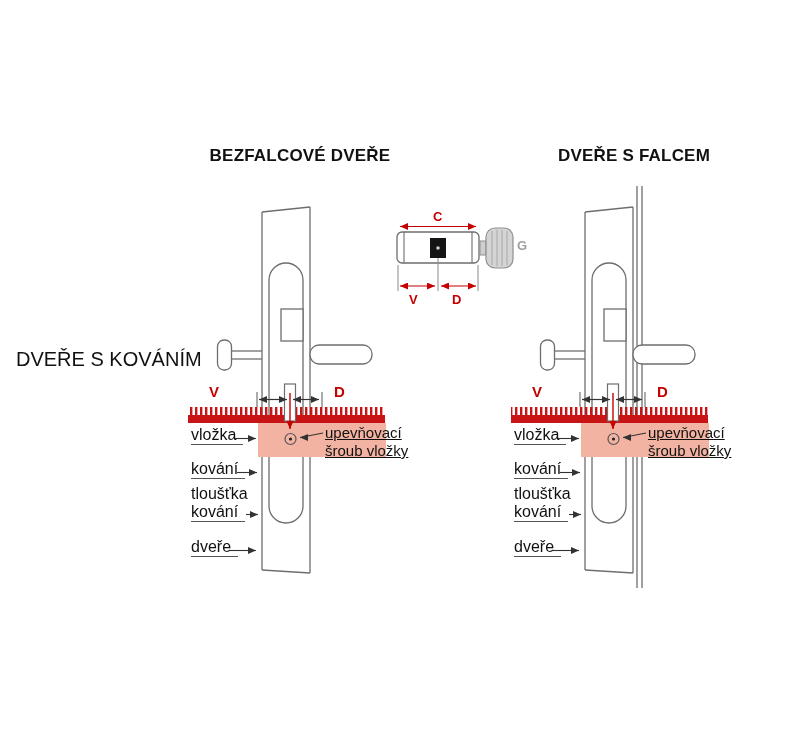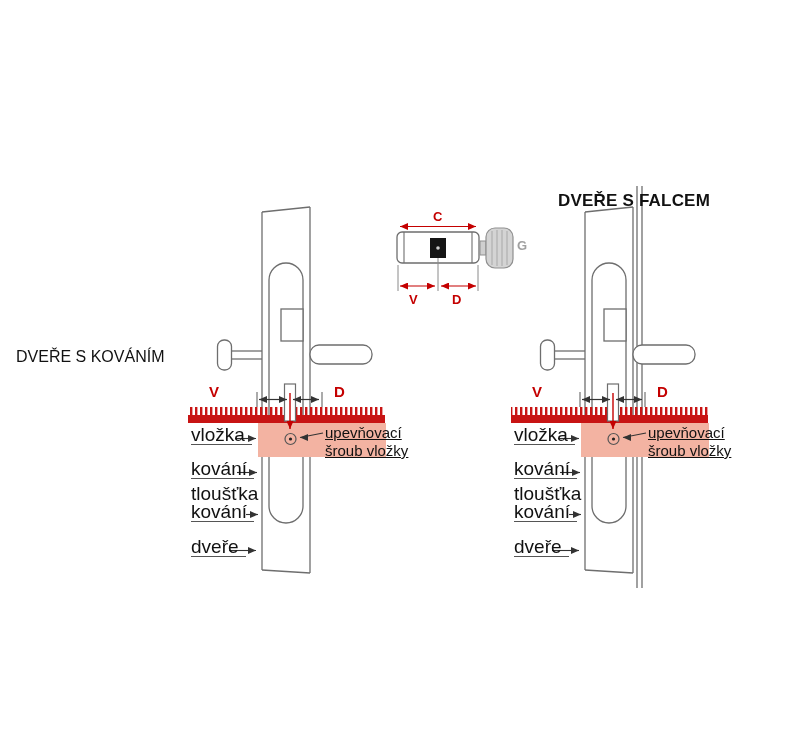--- a/index.html
+++ b/index.html
@@ -1,22 +1,22 @@
 <!DOCTYPE html>
 <html><head>
 <meta charset="utf-8">
 <style>
   html,body{margin:0;padding:0;background:#fff;}
   .stage{position:relative;width:800px;height:738px;background:#fff;overflow:hidden;
          font-family:"Liberation Sans",sans-serif;color:#111;}
   .abs{position:absolute;}
   svg{position:absolute;left:0;top:0;}
   .title{font-size:17px;font-weight:bold;text-align:center;letter-spacing:.2px;}
-  .side-label{font-size:16px;font-weight:normal;}
-  .lbl{font-size:19px;line-height:17px;white-space:nowrap;}
+  .side-label{font-size:20px;font-weight:normal;}
+  .lbl{font-size:16px;line-height:17px;white-space:nowrap;}
   .u{border-bottom:1px solid #555;padding-right:7px;padding-bottom:1px;display:inline-block;}
   .vd{font-size:15px;font-weight:bold;color:#c40000;}
   .screw{font-size:15px;line-height:18px;white-space:nowrap;text-decoration:underline;}
   .ins-red{font-size:13px;font-weight:bold;color:#c40000;}
   .ins-gray{font-size:13px;font-weight:bold;color:#a0a0a0;}
 </style>
 </head>
 <body>
 
 <div class="stage">
@@ -143,21 +143,22 @@
         <rect x="480" y="241" width="6" height="14" fill="#cfcfcf" stroke="#8f8f8f" stroke-width="1"></rect>
         <rect x="486" y="228" width="27" height="40" rx="9" fill="#d4d4d4" stroke="#8f8f8f" stroke-width="1.2"></rect>
         <line x1="492" y1="231" x2="492" y2="265" stroke="#a8a8a8" stroke-width="1"></line>
         <line x1="497" y1="230" x2="497" y2="266" stroke="#a8a8a8" stroke-width="1"></line>
         <line x1="502" y1="230" x2="502" y2="266" stroke="#a8a8a8" stroke-width="1"></line>
         <line x1="507" y1="231" x2="507" y2="265" stroke="#a8a8a8" stroke-width="1"></line>
       </g>
     </g>
   </svg>
 
-  <div class="abs title" style="left:484px;top:146px;width:300px;margin-top:45px;">DVEŘE S FALCEM</div>
+  <div class="abs title" style="left:150px;top:146px;width:300px;">BEZFALCOVÉ DVEŘE</div>
+  <div class="abs title" style="left:484px;top:146px;width:300px;">DVEŘE S FALCEM</div>
   <div class="abs side-label" style="left:16px;top:348px;">DVEŘE S KOVÁNÍM</div>
 
   <span class="abs vd" style="left:209px;top:383px;">V</span>
   <span class="abs vd" style="left:334px;top:383px;">D</span>
   <span class="abs lbl u" style="left:191px;top:426px;">vložka</span>
   <span class="abs screw" style="left:325px;top:424px;">upevňovací</span>
   <span class="abs screw" style="left:325px;top:442px;">šroub vložky</span>
   <span class="abs lbl u" style="left:191px;top:460px;">kování</span>
   <span class="abs lbl" style="left:191px;top:485px;">tloušťka</span>
   <span class="abs lbl u" style="left:191px;top:503px;">kování</span>

